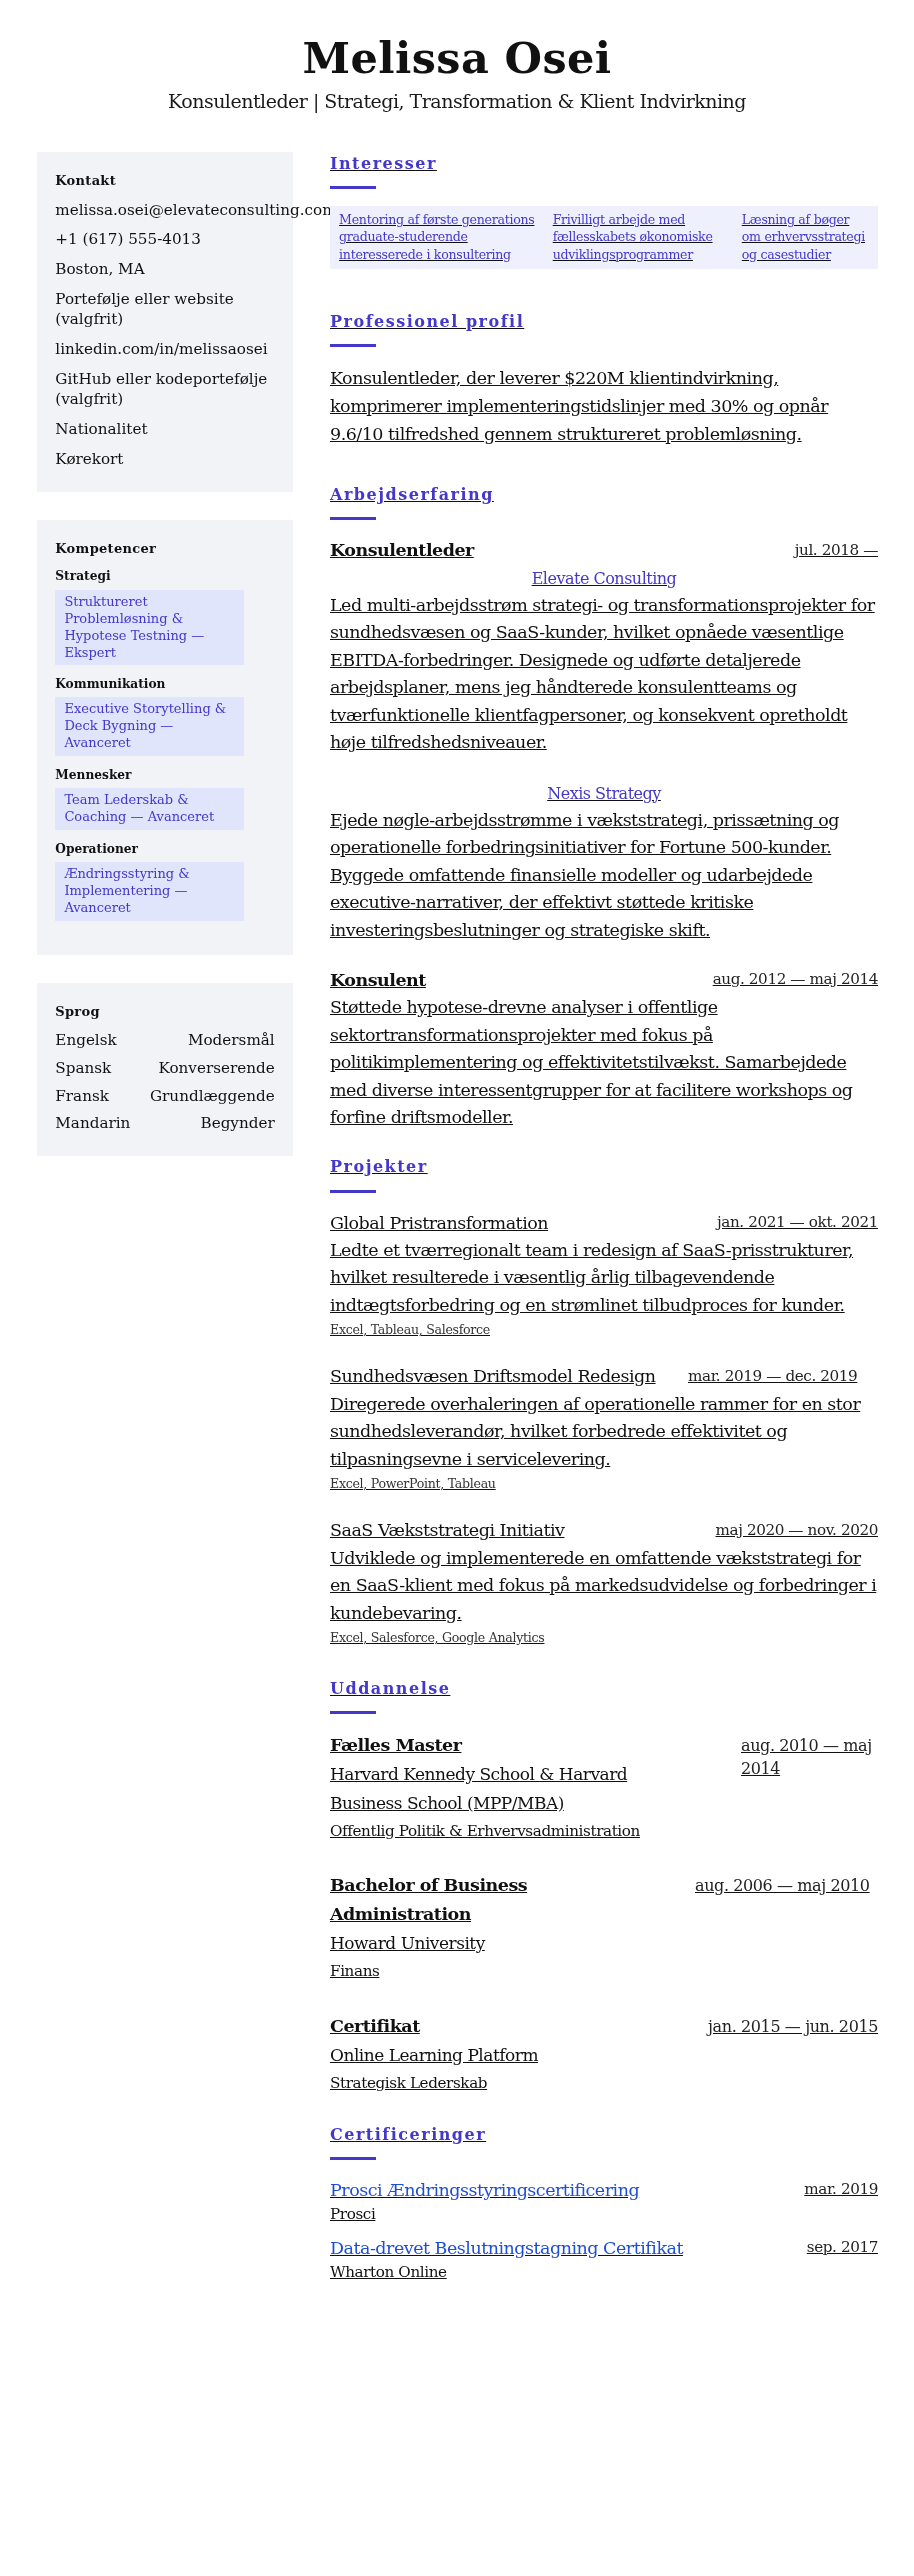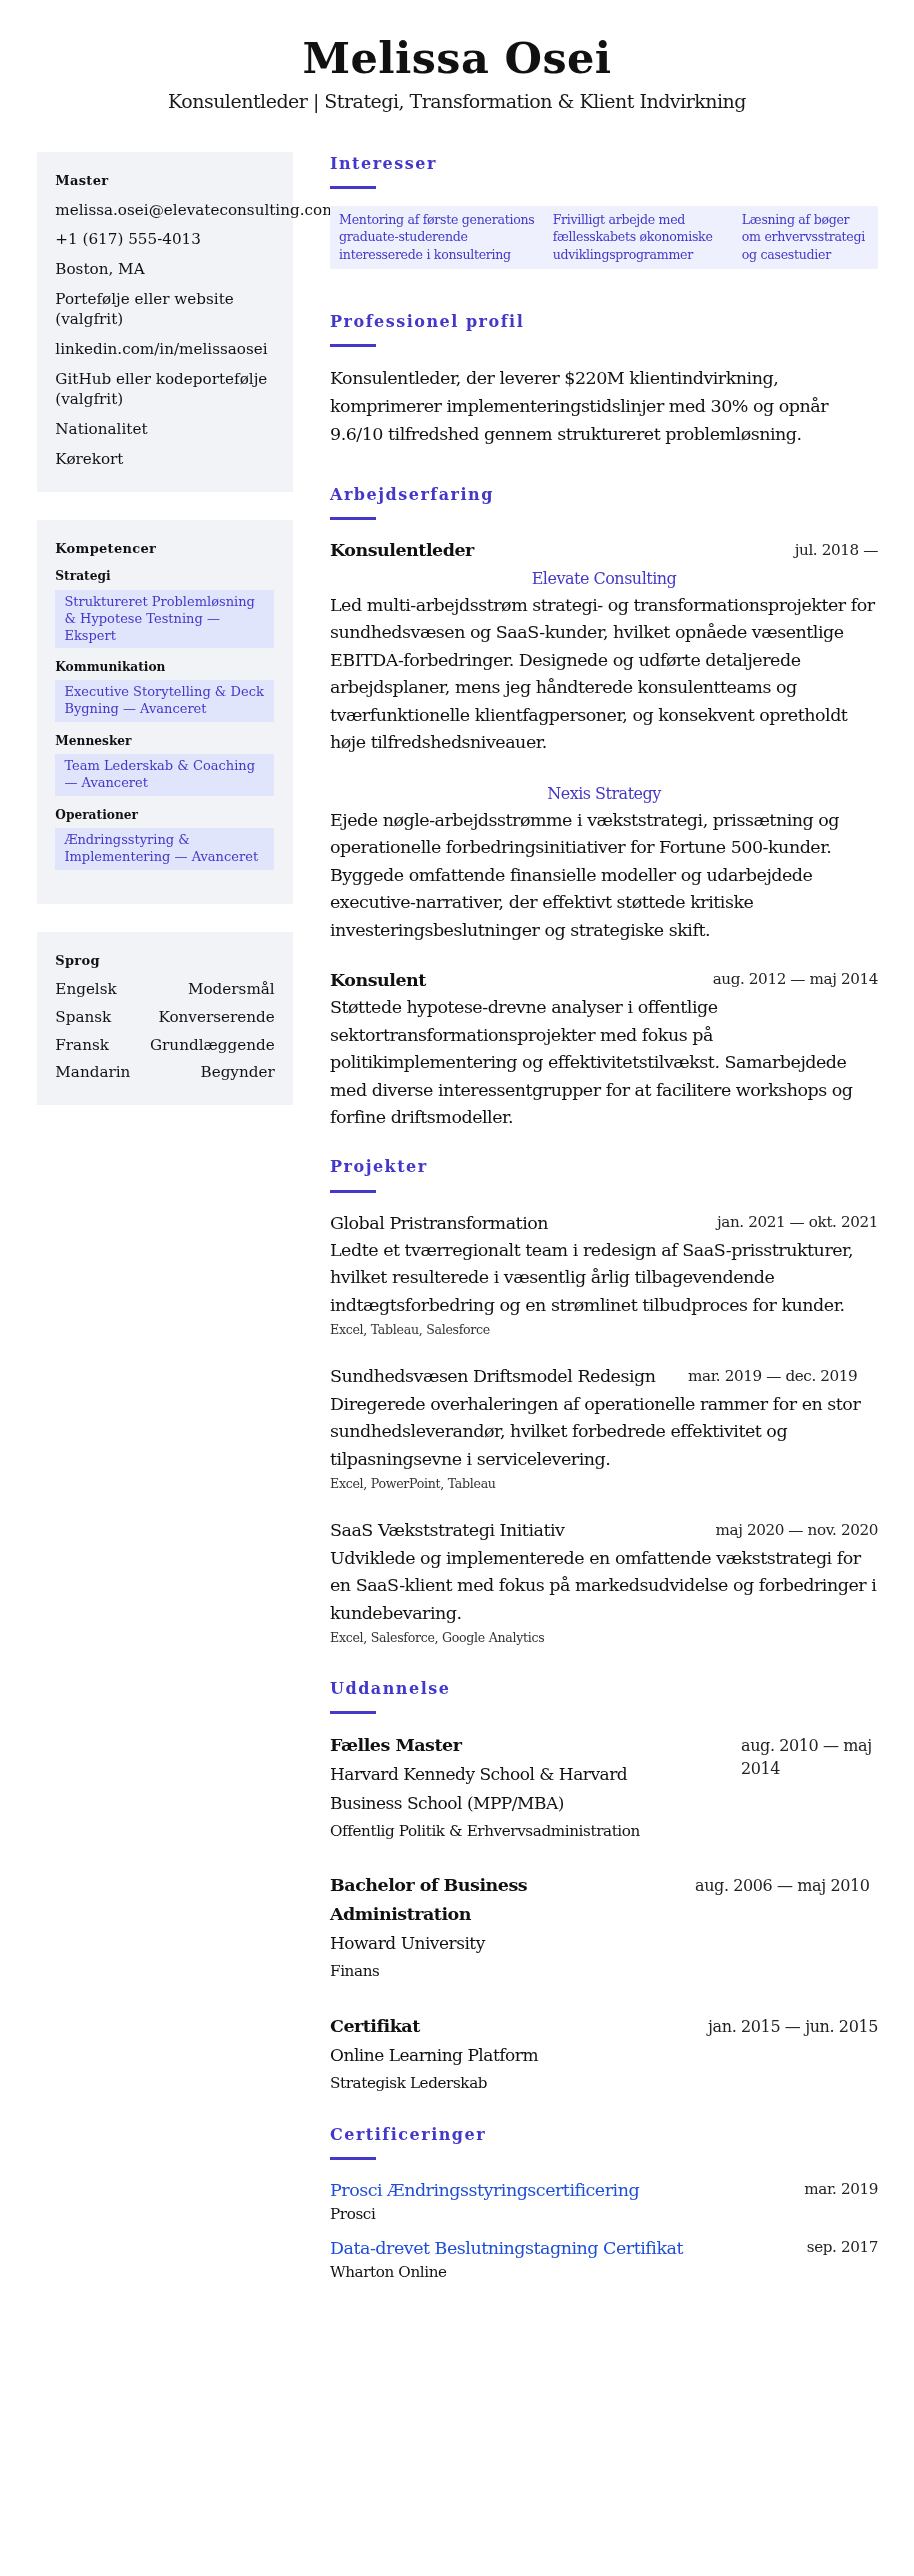--- a/index.html
+++ b/index.html
@@ -24,21 +24,21 @@
     .headline {
       font-size: 19px;
       line-height: 26px;
       margin-top: 6.1px;
       color: #1a1a1a;
       letter-spacing: -0.5px;
     }
     
     .layout { display: flex; padding: 0 37px; gap: 37px; align-items: flex-start; }
     .sidebar { width: 256px; flex: 0 0 256px; }
-    .main { width: 548px; flex: 0 0 548px; }
+    .main { width: 548px; flex: 0 0 548px; text-decoration: underline; }
 
     
     .panel {
       background: #f2f3f7;
       padding: 20px 18.3px 20px 18.3px;
       margin-bottom: 28px;
     }
     .panel-title {
       font-weight: bold;
       font-size: 13px;
@@ -66,21 +66,21 @@
       color: #111;
     }
     .skill-group-title.first { margin-top: 3px; }
     .skill-tag {
       display: block;
       background: #e0e5fc;
       color: #4338ca;
       font-size: 13px;
       line-height: 17px;
       padding: 3px 9.1px 4.6px 9.1px;
-      width: 219px;
+      width: 189px;
     }
     .skills-panel { padding-bottom: 34px; }
 
     .lang-row {
       display: flex;
       justify-content: space-between;
       font-size: 15.2px;
       line-height: 20px;
       margin-bottom: 7.6px;
       color: #111;
@@ -235,21 +235,21 @@
 <header class="header">
   <h1 class="name">Melissa Osei</h1>
   <div class="headline">Konsulentleder | Strategi, Transformation &amp; Klient Indvirkning</div>
 </header>
 
 <div class="layout">
 
   <aside class="sidebar">
 
     <section class="panel">
-      <div class="panel-title">Master</div>
+      <div class="panel-title">Kontakt</div>
       <div class="contact-item nowrap">melissa.osei@elevateconsulting.com</div>
       <div class="contact-item">+1 (617) 555-4013</div>
       <div class="contact-item">Boston, MA</div>
       <div class="contact-item">Portefølje eller website (valgfrit)</div>
       <div class="contact-item">linkedin.com/in/melissaosei</div>
       <div class="contact-item">GitHub eller kodeportefølje (valgfrit)</div>
       <div class="contact-item">Nationalitet</div>
       <div class="contact-item">Kørekort</div>
     </section>
 

